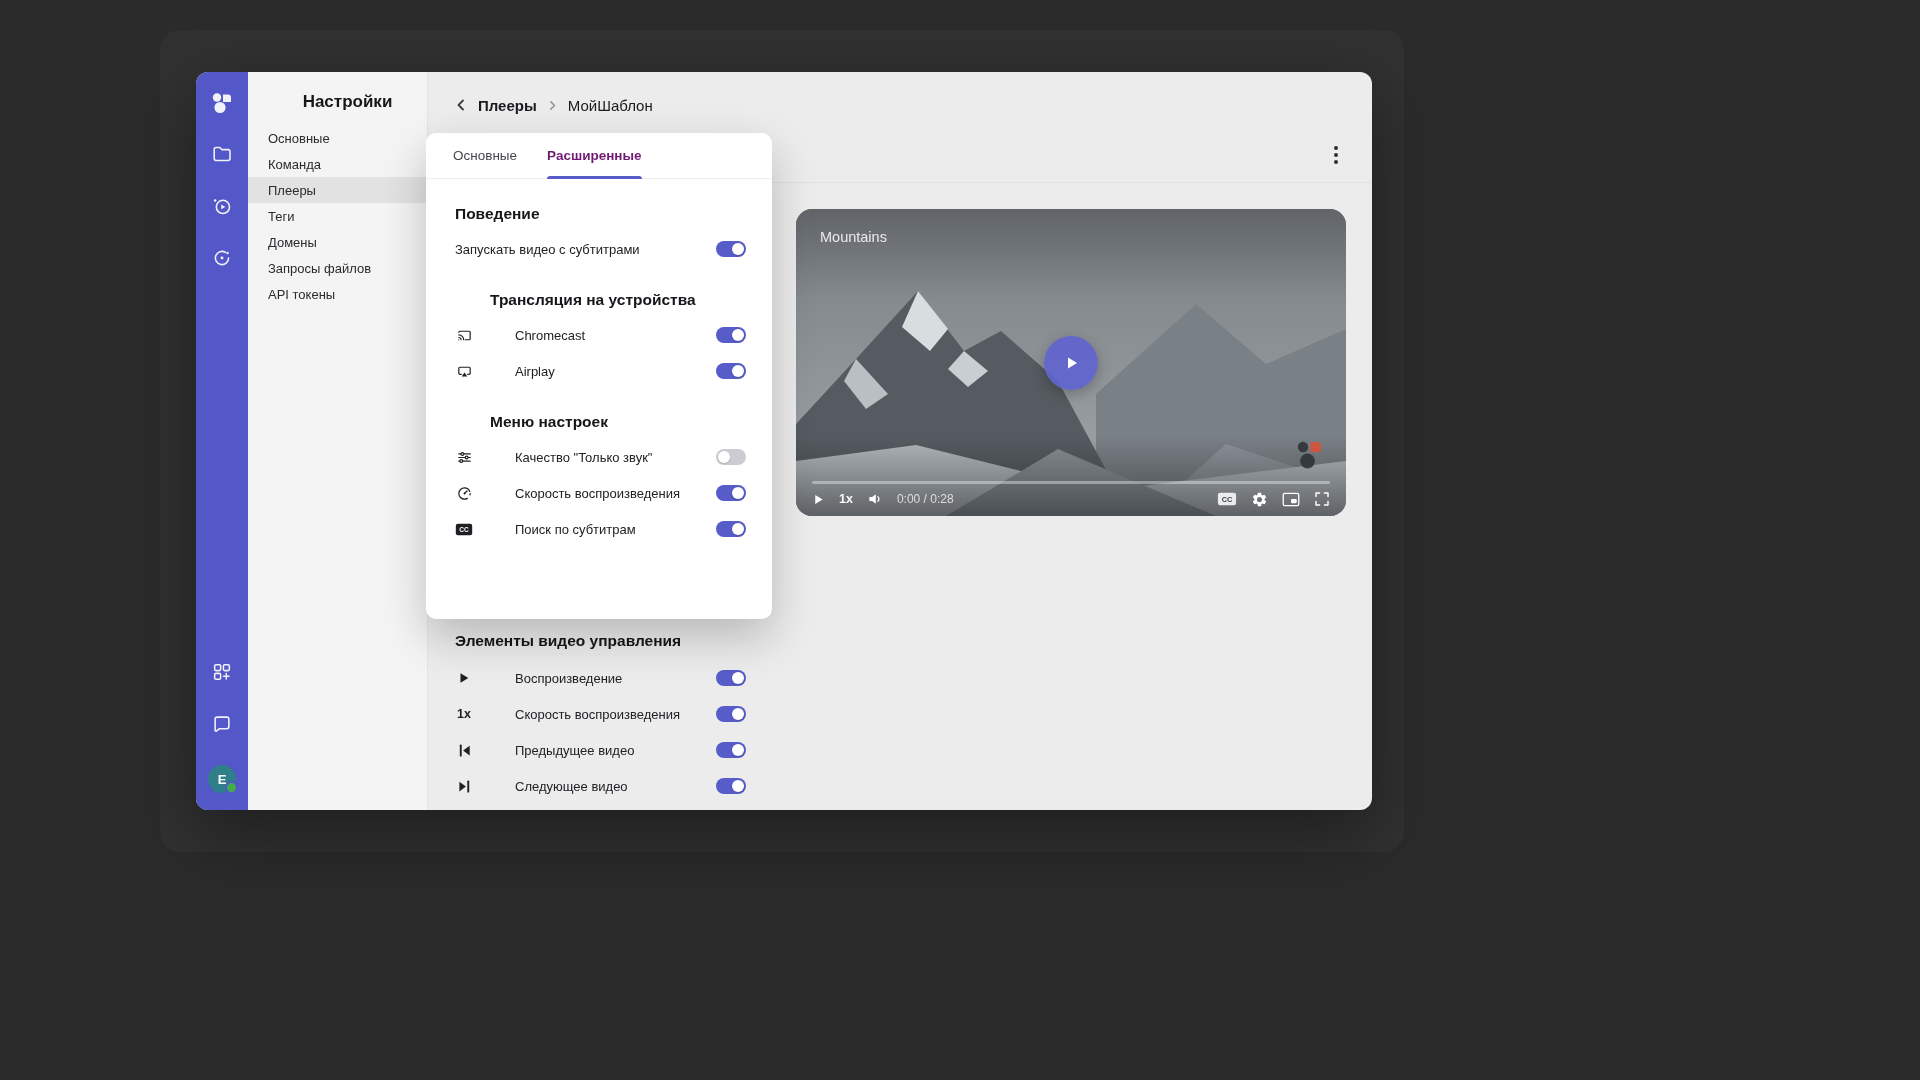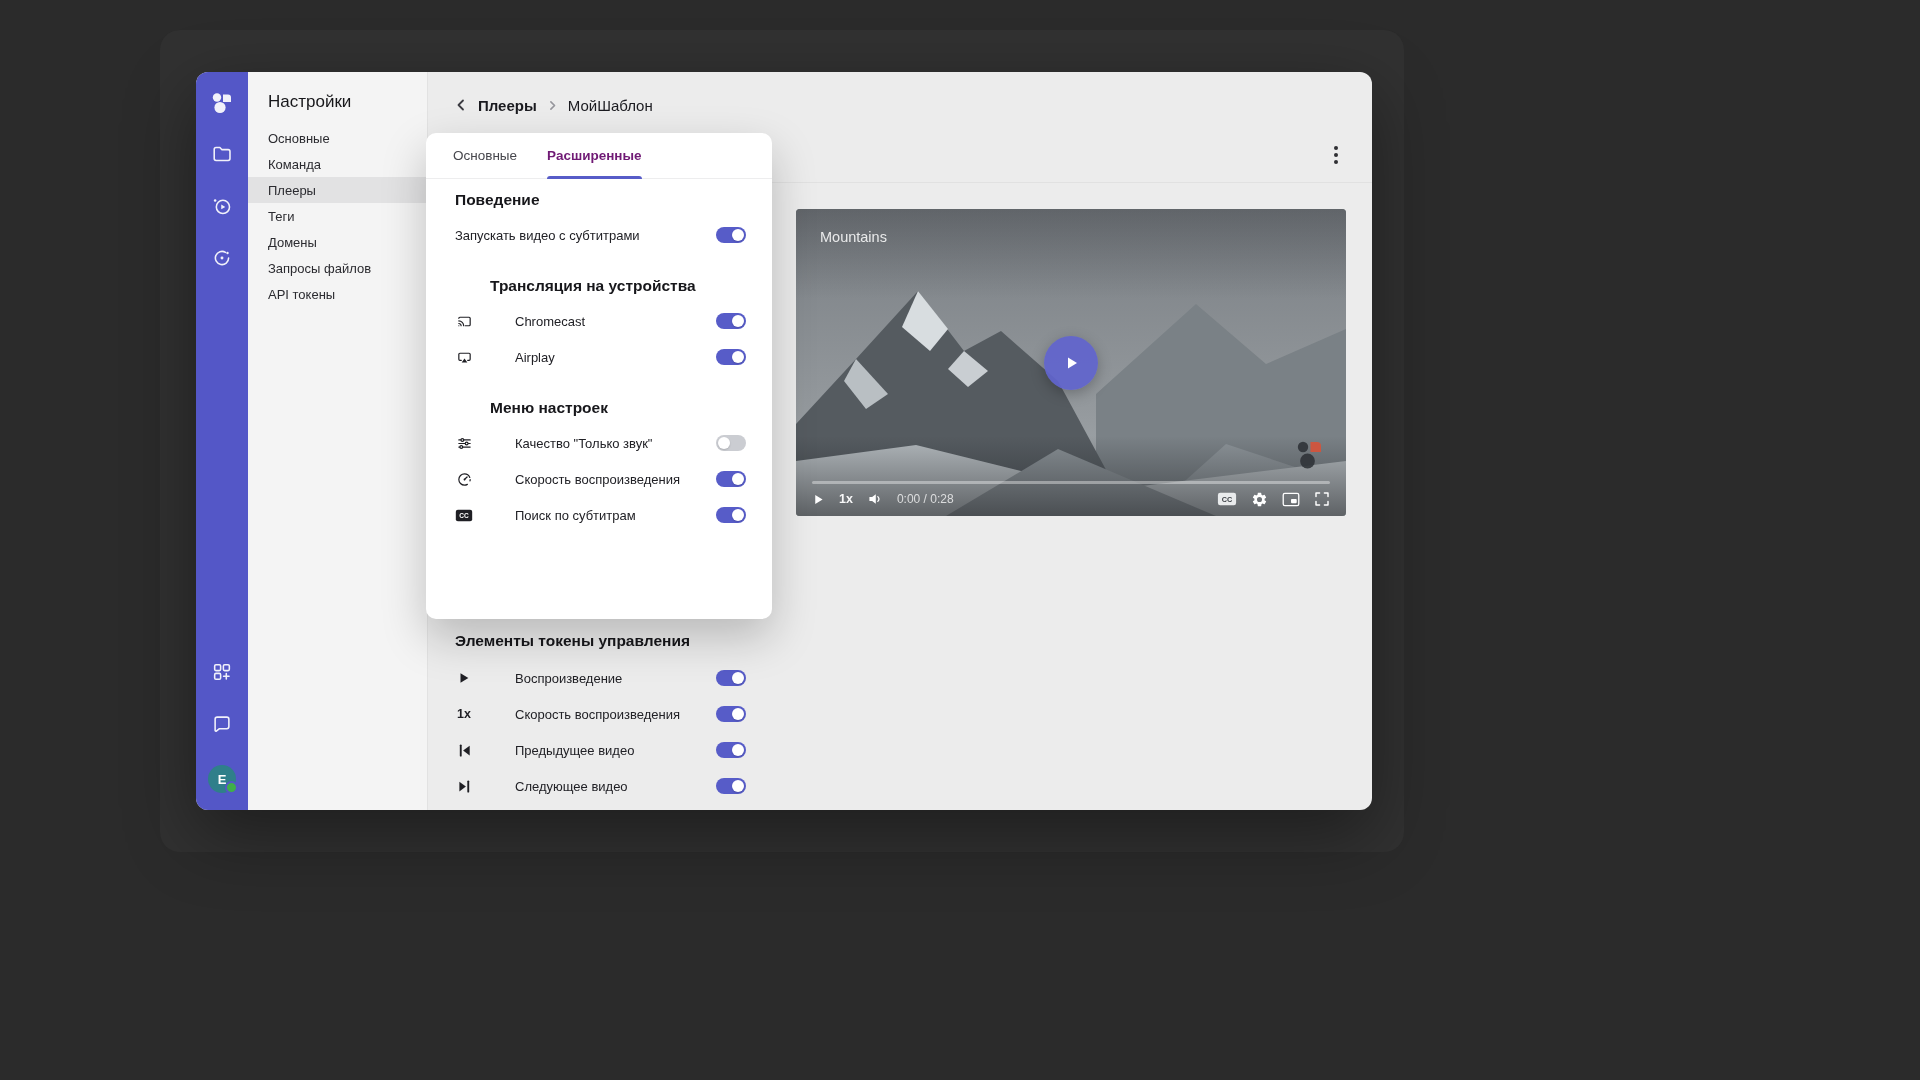--- a/index.html
+++ b/index.html
@@ -18,21 +18,21 @@
   
   .rail{position:absolute;left:0;top:0;width:52px;height:100%;background:#5457c7;}
   .rail-btn{position:absolute;left:50%;transform:translateX(-50%);width:24px;height:24px;
     display:flex;align-items:center;justify-content:center;background:none;border:none;padding:0;cursor:pointer;}
   .rail-btn svg{display:block;opacity:.92;}
   .avatar{position:absolute;left:50%;transform:translateX(-50%);top:693px;width:28px;height:28px;border-radius:50%;
     background:#2f7f8a;color:#fff;font-size:13px;font-weight:700;display:flex;align-items:center;justify-content:center;cursor:pointer;}
   .status-dot{position:absolute;right:-2px;bottom:-1px;width:9px;height:9px;border-radius:50%;background:#3fae4a;border:2px solid #5457c7;}
   
   .side{position:absolute;left:52px;top:0;width:179px;height:100%;background:#f4f4f4;border-right:1px solid #e2e2e2;}
-  .side-title{margin:20px 0 13px 20px;font-size:17px;font-weight:400;color:#17171a;}
+  .side-title{margin:20px 0 13px 20px;font-size:17px;font-weight:700;color:#17171a;text-align:center;}
   .side-item{height:26px;display:flex;align-items:center;padding-left:20px;font-size:13px;color:#2b2b30;cursor:pointer;}
   .side-item.selected{background:#e2e2e3;}
   
   .main-header{position:absolute;left:231px;right:0;top:0;height:110px;border-bottom:1px solid #e1e1e1;}
   .breadcrumb{position:absolute;left:257px;top:19px;height:28px;display:flex;align-items:center;gap:9px;}
   .crumb{font-size:15px;font-weight:600;color:#1b1b20;cursor:pointer;}
   .crumb.current{font-weight:400;cursor:default;}
   .icon-btn{background:none;border:none;padding:0;cursor:pointer;display:flex;align-items:center;justify-content:center;}
   .kebab{position:absolute;left:1128px;top:71px;width:24px;height:24px;flex-direction:column;gap:3px;}
   .kebab i{width:4px;height:4px;border-radius:50%;background:#2f2f33;display:block;}
@@ -53,26 +53,26 @@
   .bg-section{position:absolute;left:259px;top:560px;width:291px;}
   .bg-section .sec-title{margin-bottom:10px;}
   
   .modal{position:absolute;left:230px;top:61px;width:346px;height:486px;background:#fff;border-radius:10px;
     box-shadow:0 18px 45px rgba(0,0,0,.22);}
   .tabs{display:flex;gap:30px;padding:0 27px;height:45px;border-bottom:1px solid #ededee;}
   .tab{display:flex;align-items:center;font-size:13.5px;color:#47474d;position:relative;cursor:pointer;}
   .tab.active{color:#701a75;font-weight:700;}
   .tab.active::after{content:"";position:absolute;left:0;right:0;bottom:-1px;height:3px;background:#575cc8;border-radius:3px 3px 0 0;}
   .modal-body{padding:12px 26px 0 29px;}
-  .modal-body .sec-title{}
+  .modal-body .sec-title{margin-top:14px;}
   .modal-body .sec-title + .s-row{margin-top:2px;}
   .modal-body .sec-title.later{margin-top:24px;margin-left:35px;}
   .info-ic{display:flex;}
   
-  .player{position:absolute;left:600px;top:137px;width:550px;height:307px;border-radius:4px;overflow:hidden;background:#7d8287;}
+  .player{position:absolute;left:600px;top:137px;width:550px;height:307px;border-radius:16px;overflow:hidden;background:#7d8287;}
   .scene{position:absolute;inset:0;}
   .top-shade{position:absolute;left:0;right:0;top:0;height:90px;background:linear-gradient(rgba(40,42,46,.30),rgba(40,42,46,0));}
   .bottom-shade{position:absolute;left:0;right:0;bottom:0;height:80px;background:linear-gradient(rgba(25,27,30,0),rgba(25,27,30,.55));}
   .player-title{position:absolute;left:24px;top:20px;font-size:14.5px;color:rgba(255,255,255,.85);}
   .big-play{position:absolute;left:50%;top:50%;transform:translate(-50%,-50%);width:54px;height:54px;border-radius:50%;
     background:rgba(97,100,205,.92);display:flex;align-items:center;justify-content:center;border:none;cursor:pointer;
     box-shadow:0 4px 14px rgba(0,0,0,.25);}
   .progress{position:absolute;left:16px;right:16px;bottom:32px;height:3px;border-radius:2px;background:rgba(255,255,255,.38);cursor:pointer;}
   .controls{position:absolute;left:16px;right:16px;bottom:5px;height:24px;display:flex;align-items:center;gap:14px;}
   .controls .grow{flex:1;}
@@ -162,21 +162,21 @@
     <span class="crumb current">МойШаблон</span>
   </div>
 
   <button class="icon-btn kebab" style="display:flex;">
     <i></i>
       <i></i>
       <i></i>
   </button>
 
   <section class="bg-section">
-    <div class="sec-title">Элементы токены управления</div>
+    <div class="sec-title">Элементы видео управления</div>
 
     <div class="s-row">
       <span class="ric">
         <svg width="14" height="14" viewBox="0 0 16 16">
             <path d="M4 2.5l9 5.5-9 5.5z" fill="#1f1f24"></path>
           </svg>
       </span>
       <span class="rlabel">Воспроизведение</span>
       <span class="toggle on">
           <i class="knob"></i>

